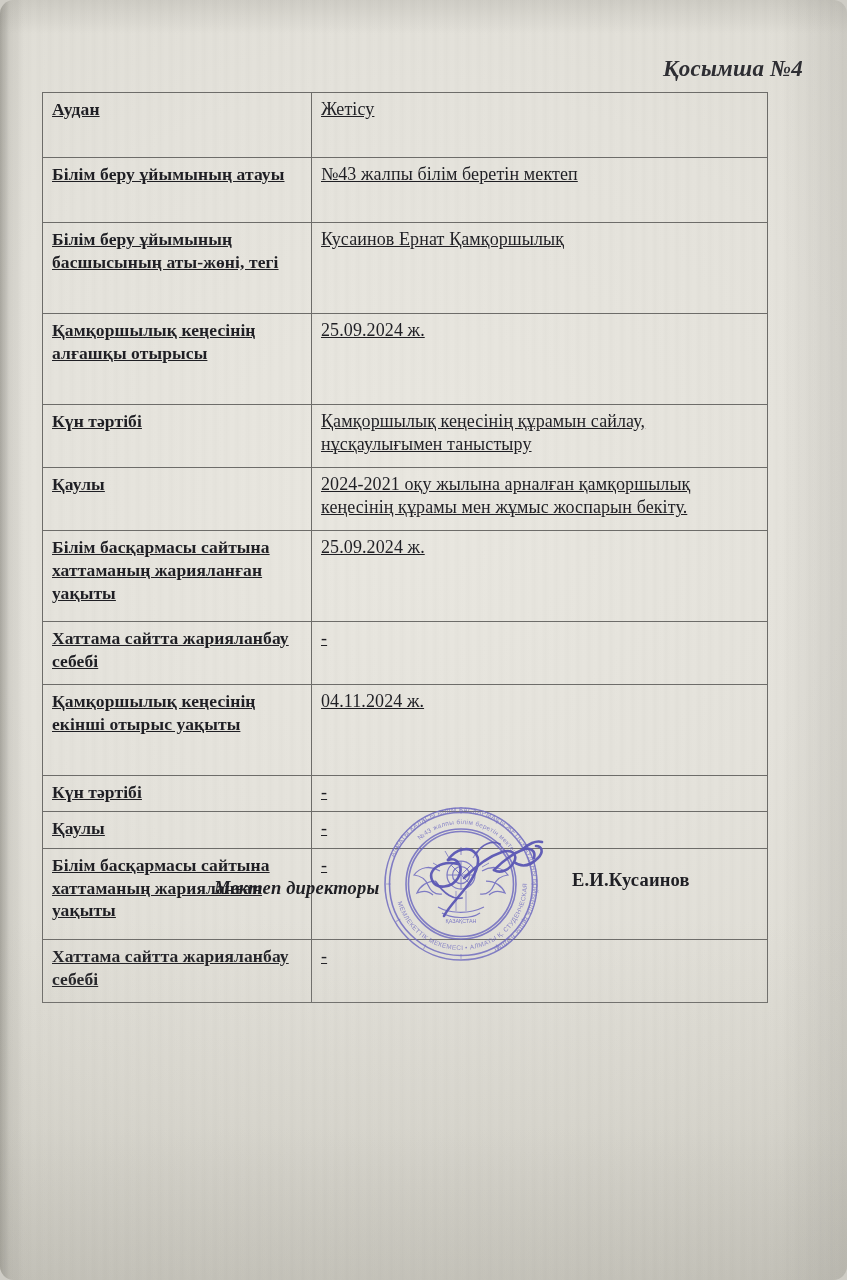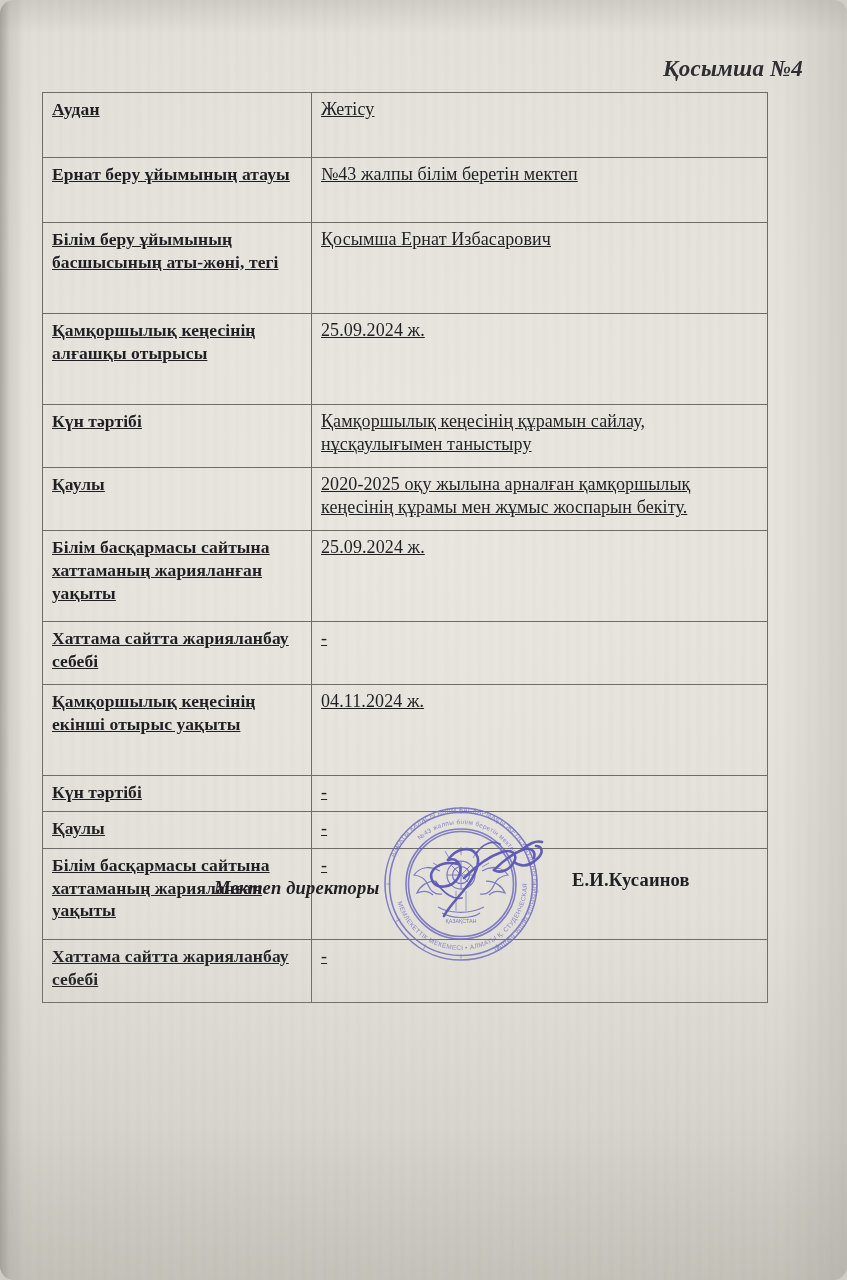--- a/index.html
+++ b/index.html
@@ -180,38 +180,38 @@
 
   <div class="doc-header">Қосымша №4</div>
 
   <table class="doc-table">
     <tbody>
       <tr class="r-h1">
         <td class="label">Аудан</td>
         <td class="value">Жетісу</td>
       </tr>
       <tr class="r-h2">
-        <td class="label">Ернат беру ұйымының атауы</td>
+        <td class="label">Білім беру ұйымының атауы</td>
         <td class="value">№43 жалпы білім беретін мектеп</td>
       </tr>
       <tr class="r-h3">
         <td class="label">Білім беру ұйымының басшысының аты-жөні, тегі</td>
-        <td class="value">Қосымша Ернат Избасарович</td>
+        <td class="value">Кусаинов Ернат Қамқоршылық</td>
       </tr>
       <tr class="r-h4">
         <td class="label">Қамқоршылық кеңесінің алғашқы отырысы</td>
         <td class="value">25.09.2024 ж.</td>
       </tr>
       <tr class="r-h5">
         <td class="label">Күн тәртібі</td>
         <td class="value">Қамқоршылық кеңесінің құрамын сайлау, нұсқаулығымен таныстыру</td>
       </tr>
       <tr class="r-h6">
         <td class="label">Қаулы</td>
-        <td class="value">2020-2025 оқу жылына арналған қамқоршылық кеңесінің құрамы мен  жұмыс жоспарын бекіту.</td>
+        <td class="value">2024-2021 оқу жылына арналған қамқоршылық кеңесінің құрамы мен  жұмыс жоспарын бекіту.</td>
       </tr>
       <tr class="r-h7">
         <td class="label">Білім басқармасы сайтына хаттаманың жарияланған уақыты</td>
         <td class="value">25.09.2024 ж.</td>
       </tr>
       <tr class="r-h8">
         <td class="label">Хаттама сайтта жарияланбау себебі</td>
         <td class="value">-</td>
       </tr>
       <tr class="r-h9">

